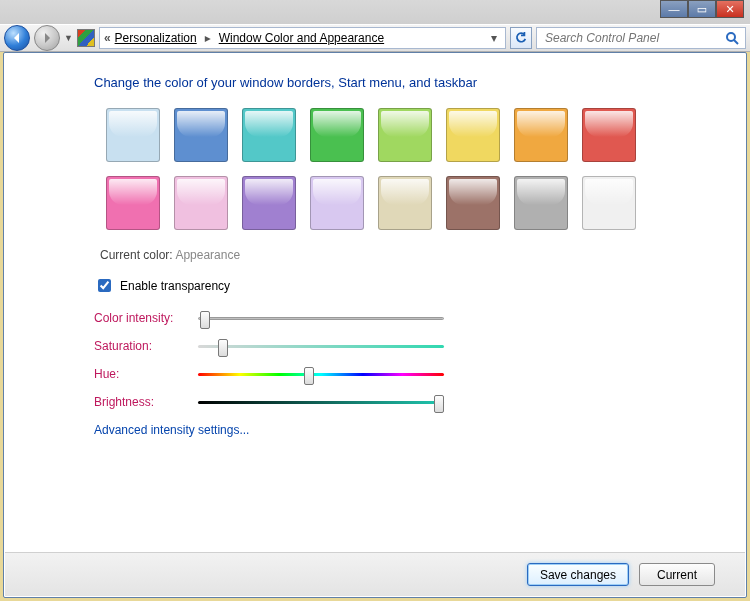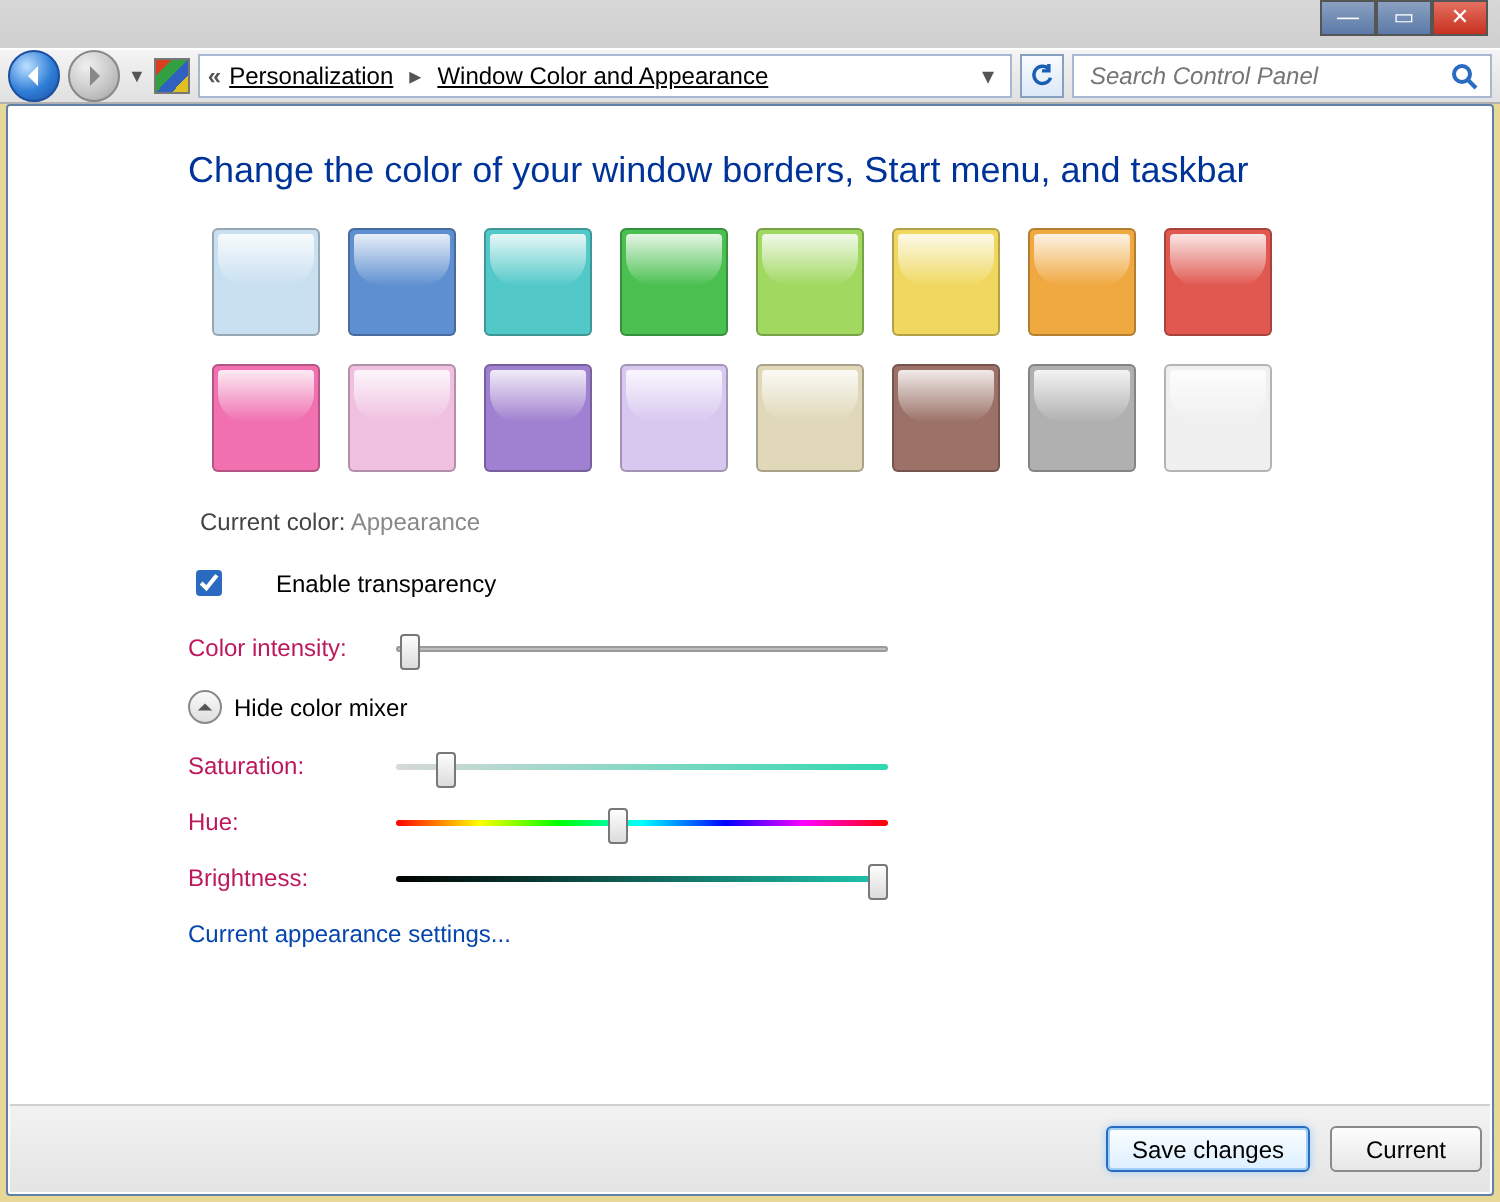--- a/index.html
+++ b/index.html
@@ -120,21 +120,21 @@
     box-shadow: 0 0 0 1px rgba(255,255,255,.6) inset;
   }
   .content {
     position:absolute;
     left:0; right:0; top:0; bottom:48px;
     padding: 22px 30px 10px 90px;
     overflow:hidden;
   }
   .heading {
     color:#003399;
-    font-size: 18px;
+    font-size: 13px;
     margin-bottom: 18px;
   }
   .swatches {
     display:flex; flex-direction:column; gap:14px;
     margin-bottom: 18px;
   }
   .swatch-row { display:flex; gap:14px; padding-left:12px; }
   .swatch {
     width:54px; height:54px;
     border-radius:3px;
@@ -148,21 +148,21 @@
     left:2px; right:2px; top:2px; height:50%;
     background: linear-gradient(rgba(255,255,255,.85), rgba(255,255,255,0));
     border-radius:2px 2px 14px 14px;
   }
   .label-row {
     margin: 4px 0 14px 6px;
     color:#444;
   }
   .label-row .val { color:#888; }
   .check-row {
-    display:flex; align-items:center; gap:24px;
+    display:flex; align-items:center; gap:6px;
     margin: 0 0 16px 0;
   }
   .check-row input { accent-color:#2a6ac0; width:13px; height:13px; }
 
   .slider-row {
     display:flex; align-items:center; gap:10px;
     margin-bottom:14px;
   }
   .slider-row .lab { width:94px; color:#be185d; }
   .track {
@@ -217,21 +217,21 @@
   }
 
   
   .bottombar {
     position:absolute;
     left:1px; right:1px; bottom:1px;
     height:44px;
     background: linear-gradient(#f2f2f2,#e4e4e4);
     border-top:1px solid #d0d0d0;
     display:flex; justify-content:flex-end; align-items:center;
-    gap:10px; padding-right:4px;
+    gap:10px; padding-right:30px;
   }
   .btn {
     min-width:76px; height:23px;
     padding:0 12px;
     background: linear-gradient(#fdfdfd,#e6e6e6);
     border:1px solid #8a8a8a;
     border-radius:3px;
     font: inherit;
     cursor:pointer;
   }
@@ -332,28 +332,20 @@
     </label>
 
     <div class="slider-row">
       <span class="lab">Color intensity:</span>
       <div class="track">
         <div class="rail rail-plain"></div>
         <div class="thumb" id="thumb-intensity" style="left: 7.38px;"></div>
       </div>
     </div>
 
-    <div class="expander">
-      <span class="exp-btn">
-        <svg viewBox="0 0 10 10">
-            <path d="M1 7 L5 3 L9 7 Z"></path>
-          </svg>
-      </span>
-      <span>Hide color mixer</span>
-    </div>
 
     <div class="slider-row">
       <span class="lab">Saturation:</span>
       <div class="track">
         <div class="rail rail-sat"></div>
         <div class="thumb" id="thumb-sat" style="left: 24.6px;"></div>
       </div>
     </div>
 
     <div class="slider-row">
@@ -365,20 +357,20 @@
     </div>
 
     <div class="slider-row">
       <span class="lab">Brightness:</span>
       <div class="track">
         <div class="rail rail-bri"></div>
         <div class="thumb" id="thumb-bri" style="left: 241.08px;"></div>
       </div>
     </div>
 
-    <div class="adv-link">Current appearance settings...</div>
+    <div class="adv-link">Advanced intensity settings...</div>
   </div>
 
   <div class="bottombar">
     <button class="btn default">Save changes</button>
     <button class="btn">Current</button>
   </div>
 </div>
 
 </body></html>

